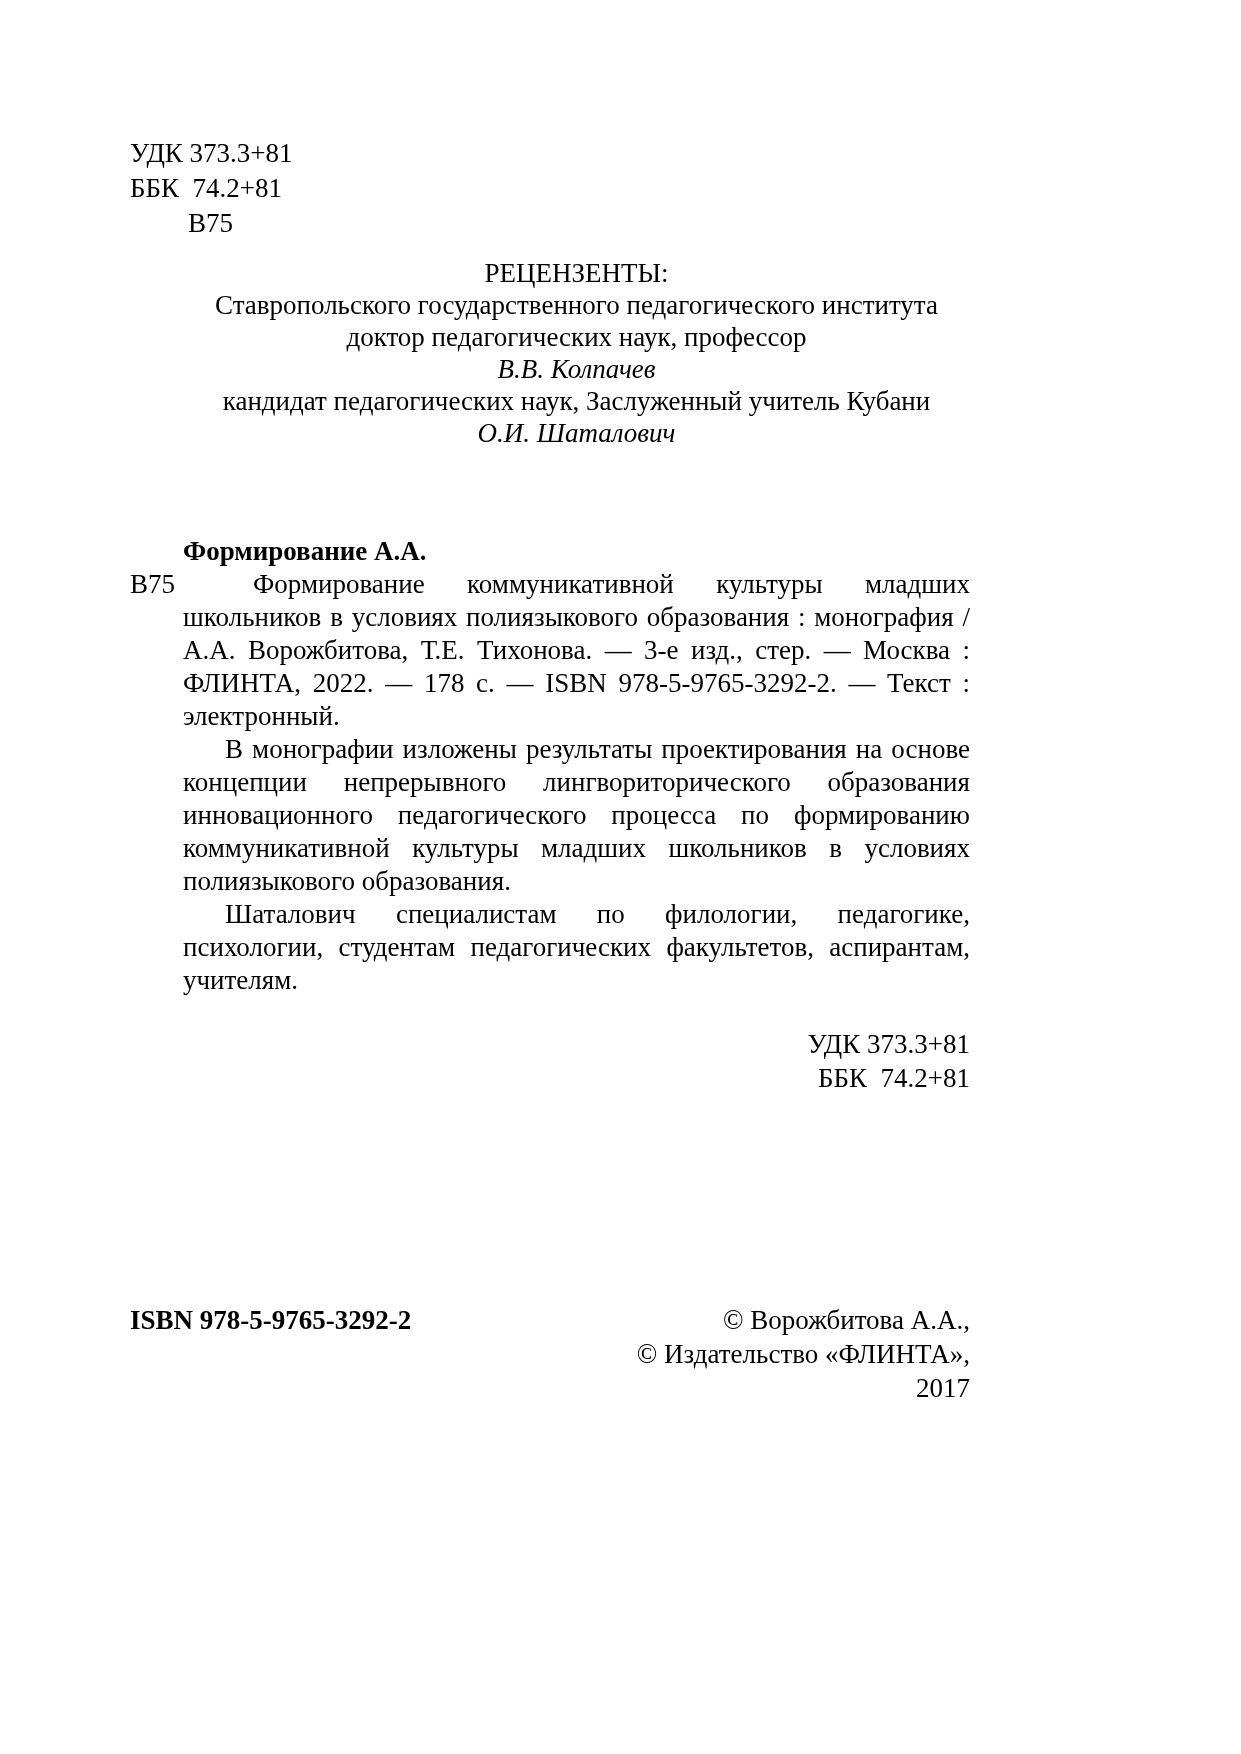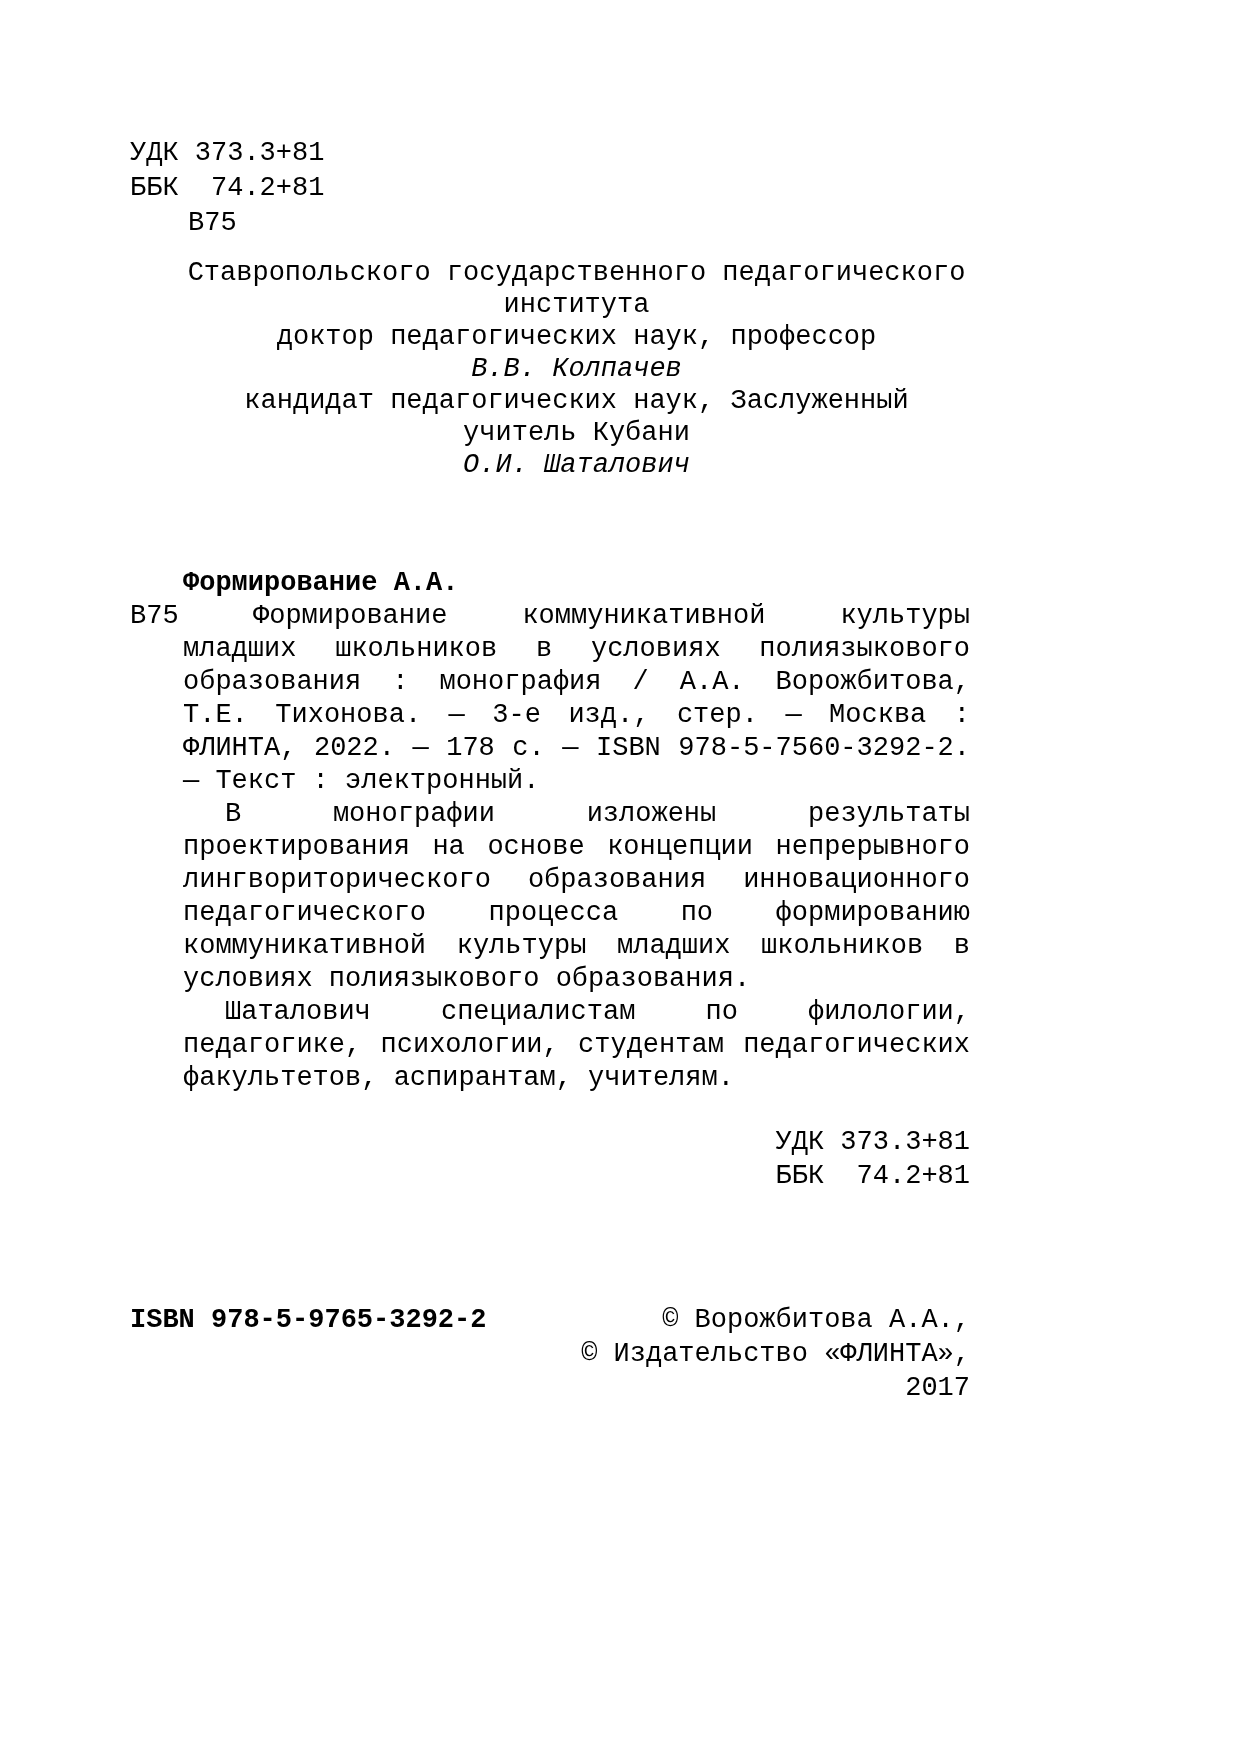--- a/index.html
+++ b/index.html
@@ -8,21 +8,21 @@
     background: #ffffff;
   }
   .page {
     position: relative;
     width: 1241px;
     height: 1712px;
     box-sizing: border-box;
     padding: 136px 271px 0 130px;
     background: #ffffff;
     color: #000000;
-    font-family: Liberation Mono, monospace;
+    font-family: Liberation Serif, serif;
     font-size: 27px;
     overflow: hidden;
   }
   
   .codes-top {
     line-height: 35px;
   }
   .codes-top div {
     white-space: pre;
   }
@@ -106,32 +106,33 @@
 
 <div class="page">
 
   <div class="codes-top">
     <div>УДК 373.3+81</div>
     <div>ББК  74.2+81</div>
     <div class="sign">В75</div>
   </div>
 
   <div class="reviewers">
+    <div>РЕЦЕНЗЕНТЫ:</div>
     <div>Ставропольского государственного педагогического института</div>
     <div>доктор педагогических наук, профессор</div>
     <div class="italic">В.В. Колпачев</div>
     <div>кандидат педагогических наук, Заслуженный учитель Кубани</div>
     <div class="italic">О.И. Шаталович</div>
   </div>
 
   <div class="card">
     <div class="author">Формирование А.А.</div>
     <div class="entry">
       <span class="margin-code">В75</span>
-      <p class="desc">Формирование коммуникативной культуры младших школьников в условиях полиязыкового образования : монография / А.А. Ворожбитова, Т.Е. Тихонова. — 3-е изд., стер. — Москва : ФЛИНТА, 2022. — 178 с. — ISBN 978-5-7560-3292-2. — Текст : электронный.</p>
+      <p class="desc">Формирование коммуникативной культуры младших школьников в условиях полиязыкового образования : монография / А.А. Ворожбитова, Т.Е. Тихонова. — 3-е изд., стер. — Москва : ФЛИНТА, 2022. — 178 с. — ISBN 978-5-9765-3292-2. — Текст : электронный.</p>
     </div>
   </div>
 
   <div class="annotation">
     <p>В монографии изложены результаты проектирования на основе концепции непрерывного лингвориторического образования инновационного педагогического процесса по формированию коммуникативной культуры младших школьников в условиях полиязыкового образования.</p>
     <p>Шаталович специалистам по филологии, педагогике, психологии, студентам педагогических факультетов, аспирантам, учителям.</p>
   </div>
 
   <div class="codes-bottom">
     <div>УДК 373.3+81</div>

